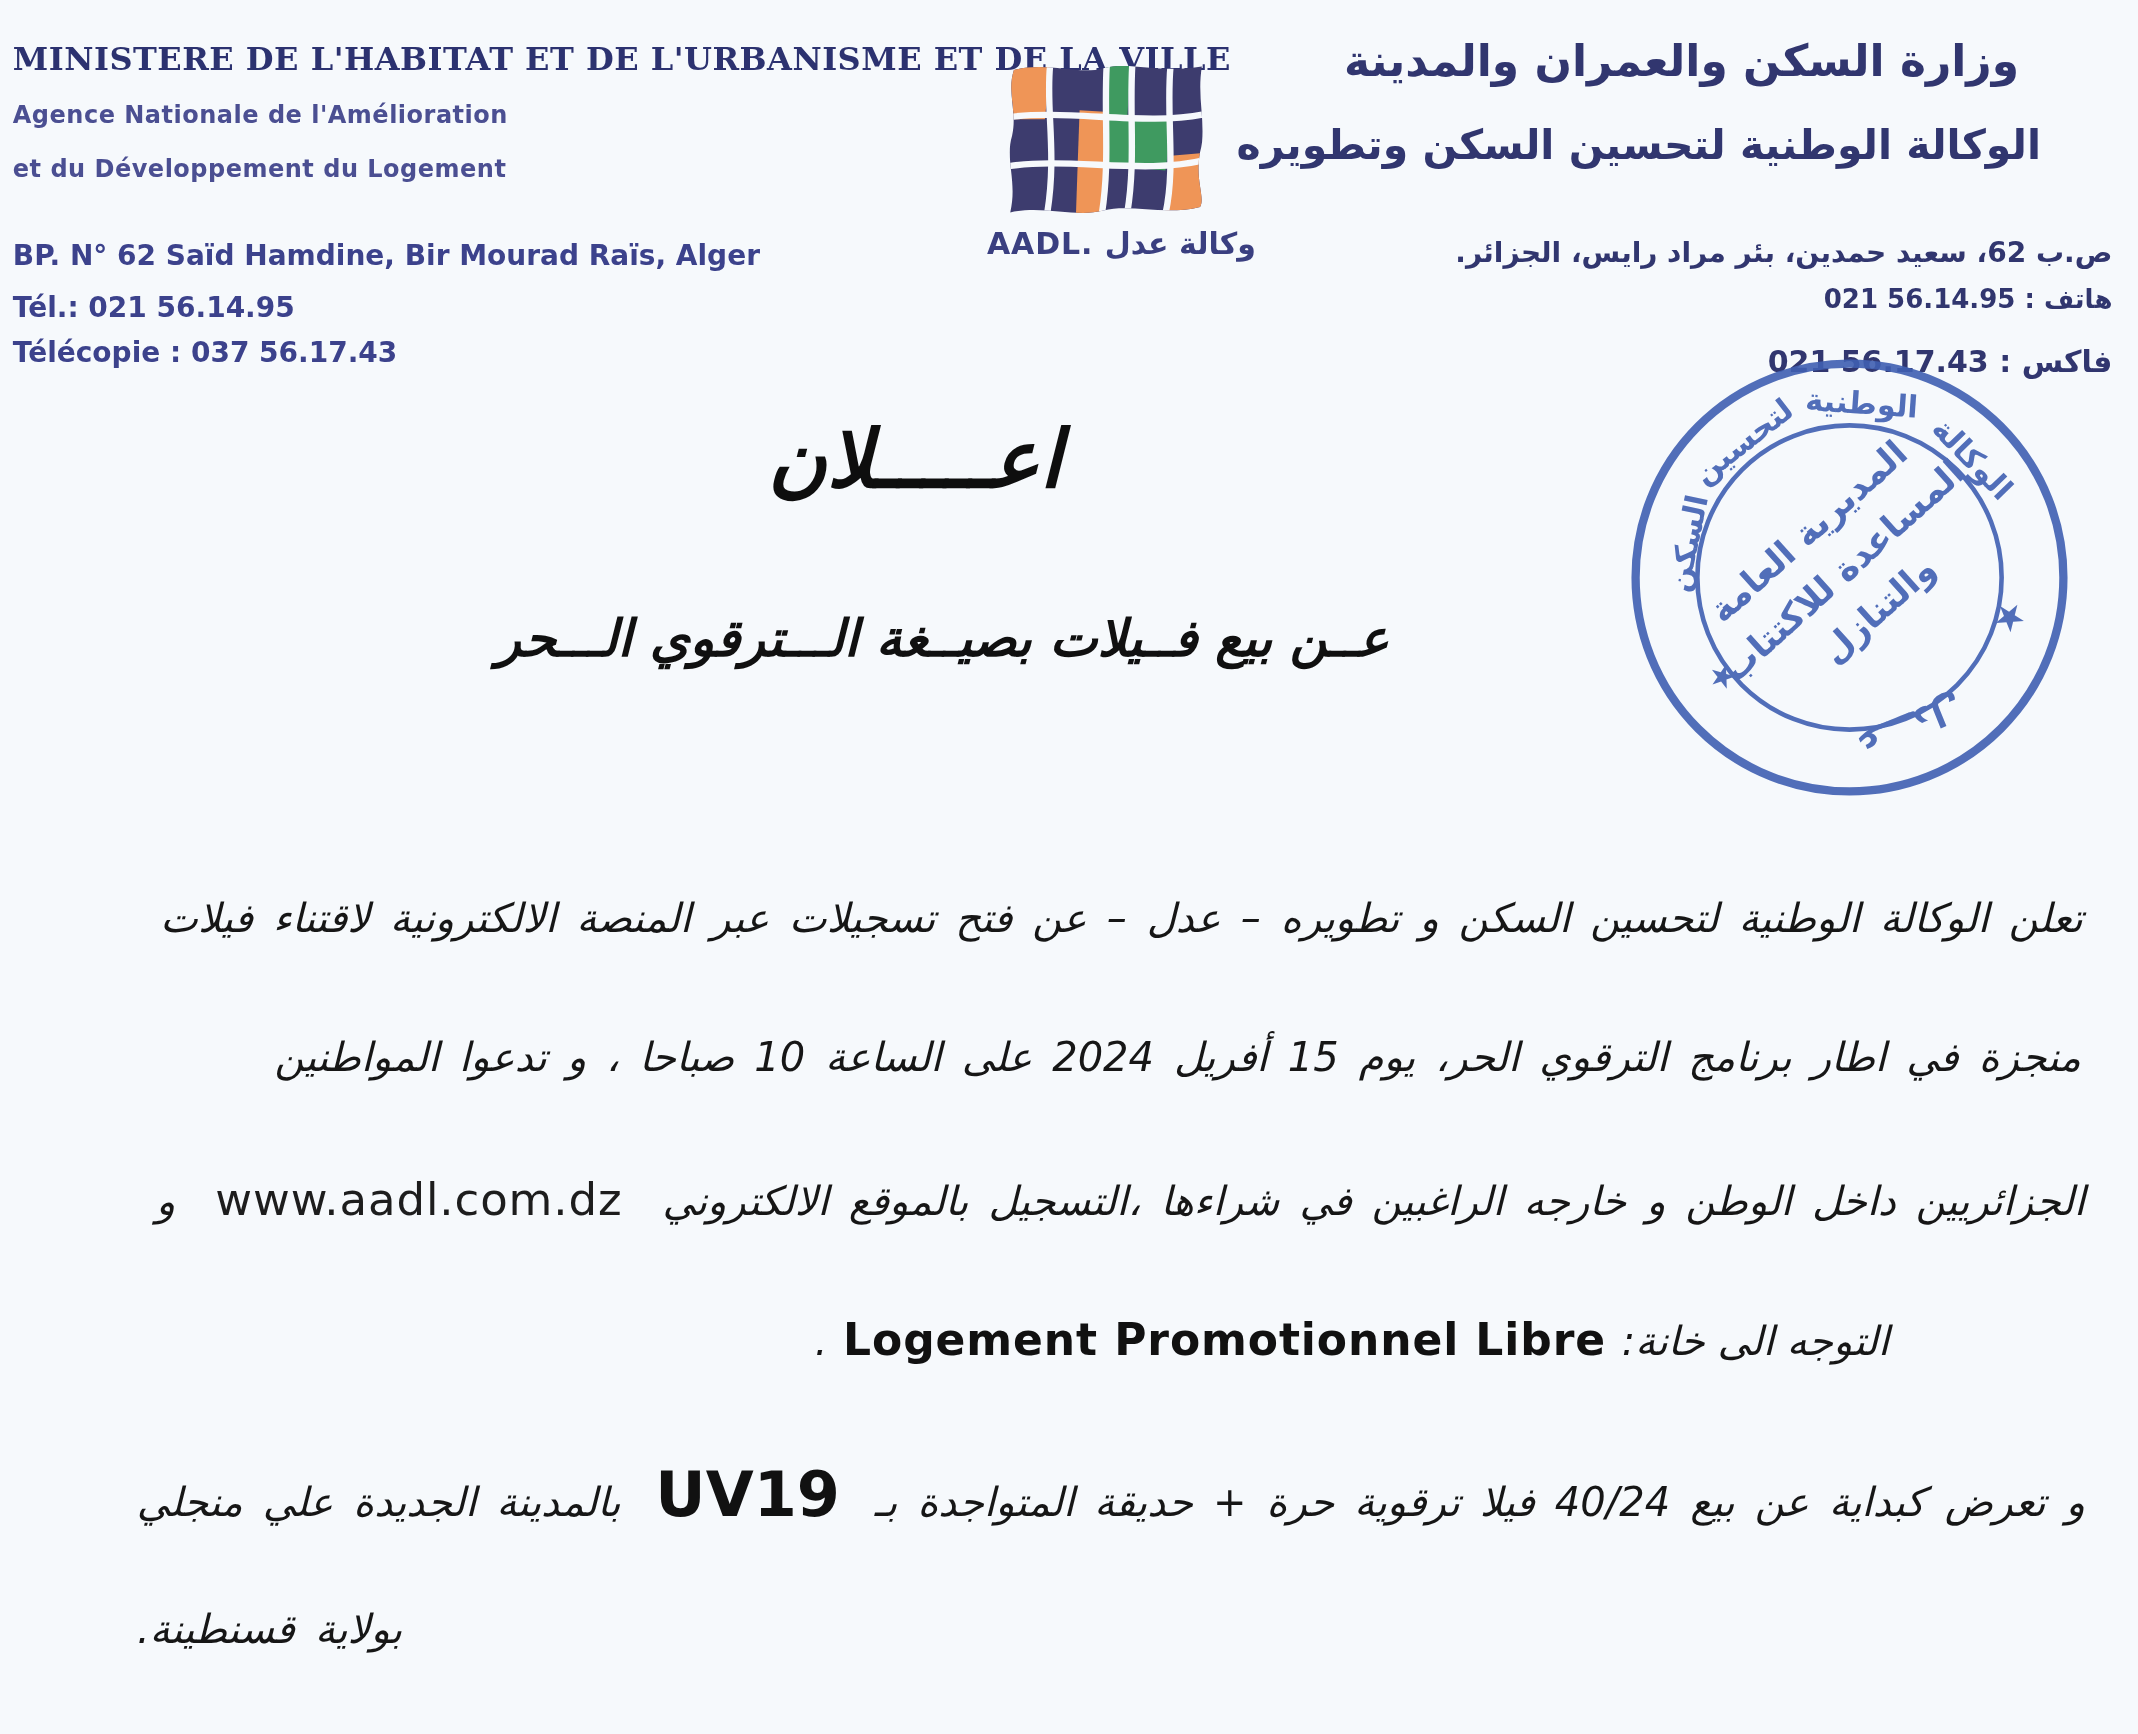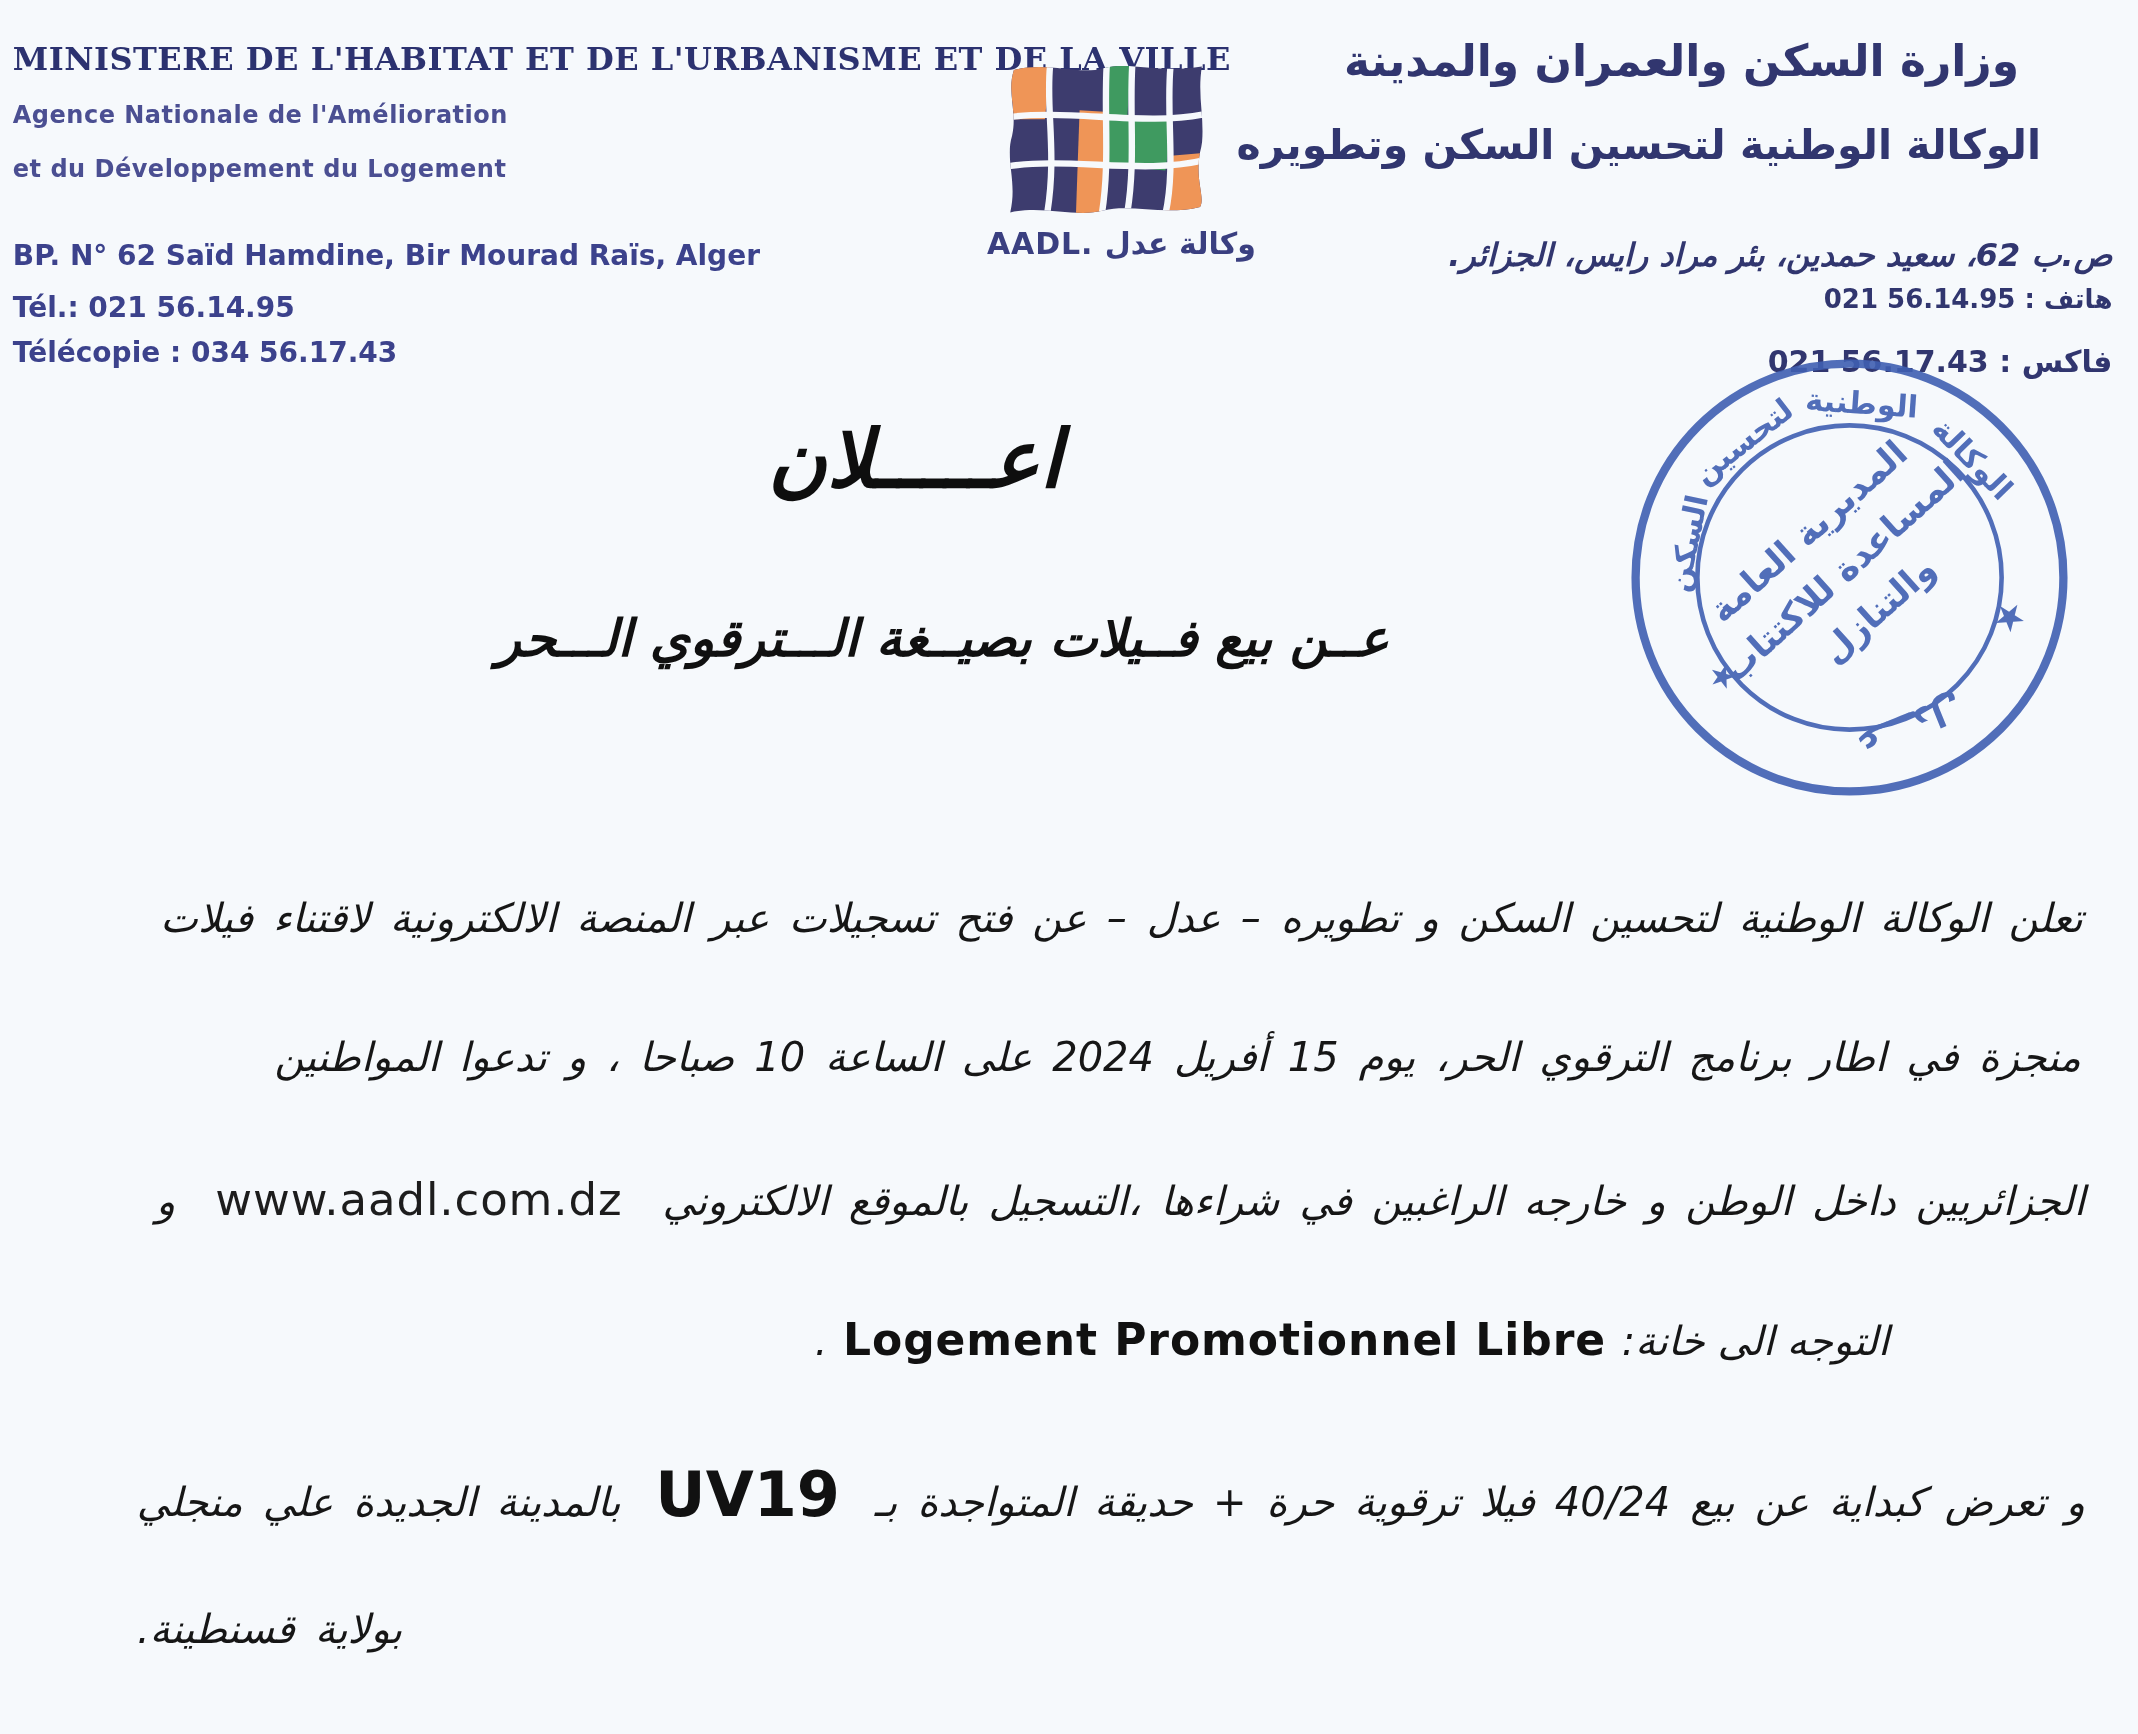--- a/index.html
+++ b/index.html
@@ -38,21 +38,21 @@
     margin-top:5.5px;font-weight:bold;font-size:30px;
     color:#3a3f80;letter-spacing:0.9px;direction:ltr;white-space:nowrap;
   }
   
   .ar-head{
     position:absolute;direction:rtl;font-weight:bold;
     color:#31366f;white-space:nowrap;
   }
   .ar-ministry{right:119px;top:35px;font-size:44px;}
   .ar-agency{right:97px;top:121px;font-size:41px;}
-  .ar-address{right:25.6px;top:236px;font-size:32px;font-style:italic;}
+  .ar-address{right:25.6px;top:236px;font-size:28px;}
   .ar-tel{right:25.6px;top:284px;font-size:26px;}
   .ar-fax{right:25.6px;top:344px;font-size:30px;}
   .num-ltr{direction:ltr;unicode-bidi:isolate;margin-left:9.1px;}
   
   .stamp{position:absolute;left:1619px;top:347px;width:461px;height:461px;opacity:.9;}
   
   .title{
     position:absolute;left:768px;top:413px;width:475px;
     text-align:left;direction:rtl;
     font-style:italic;font-weight:bold;font-size:80px;color:#0e0e0e;
@@ -91,21 +91,21 @@
 <body>
 
 <div class="page">
 
   <div>
     <div class="ministry">MINISTERE DE L'HABITAT ET DE L'URBANISME ET DE LA VILLE</div>
     <div class="agence a1">Agence Nationale de l'Amélioration</div>
     <div class="agence a2">et du Développement du Logement</div>
     <div class="fr-small fr-addr">BP. N° 62 Saïd Hamdine, Bir Mourad Raïs, Alger</div>
     <div class="fr-small fr-tel">Tél.: 021 56.14.95</div>
-    <div class="fr-small fr-fax">Télécopie : 034 56.17.43</div>
+    <div class="fr-small fr-fax">Télécopie : 037 56.17.43</div>
   </div>
 
   <div class="logo">
     <svg viewBox="0 0 240 170" width="219" height="157" aria-hidden="true">
       <defs>
         <clipPath id="flagclip">
           <path d="M 24,10 C 60,0 95,16 122,8 C 150,0 185,14 230,6 C 224,42 236,72 228,100 C 222,130 234,150 228,160 C 188,170 152,156 122,164 C 92,172 56,158 20,166 C 28,132 14,108 22,82 C 28,56 16,34 24,10 Z"></path>
         </clipPath>
       </defs>
       <g clip-path="url(#flagclip)">

